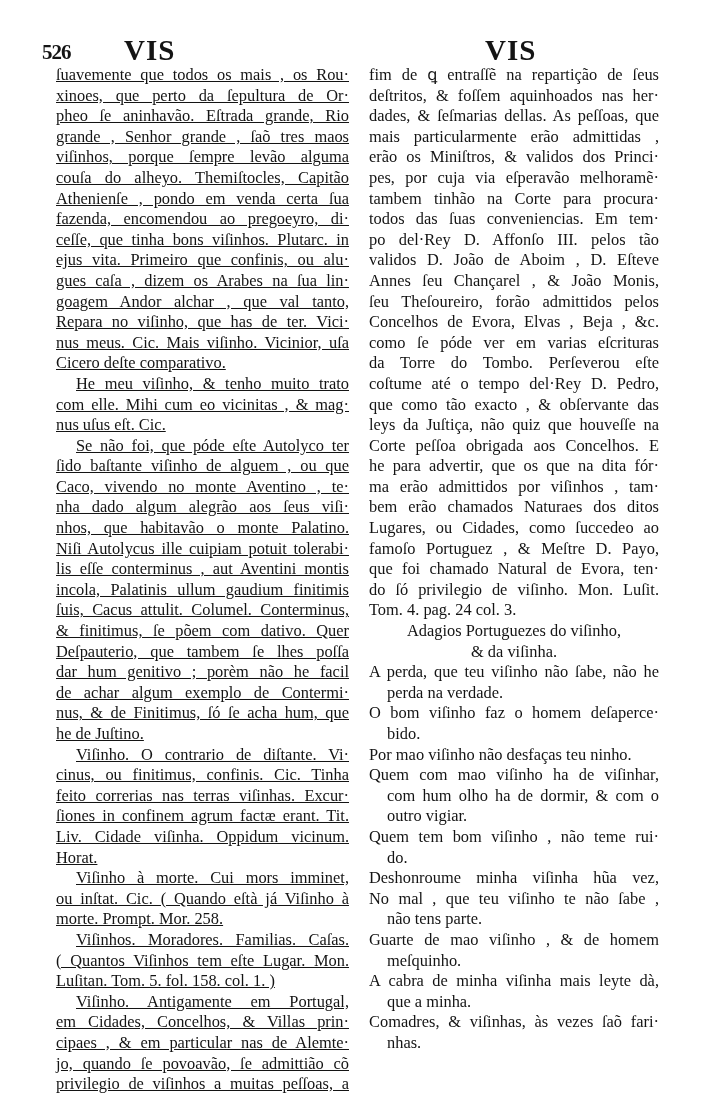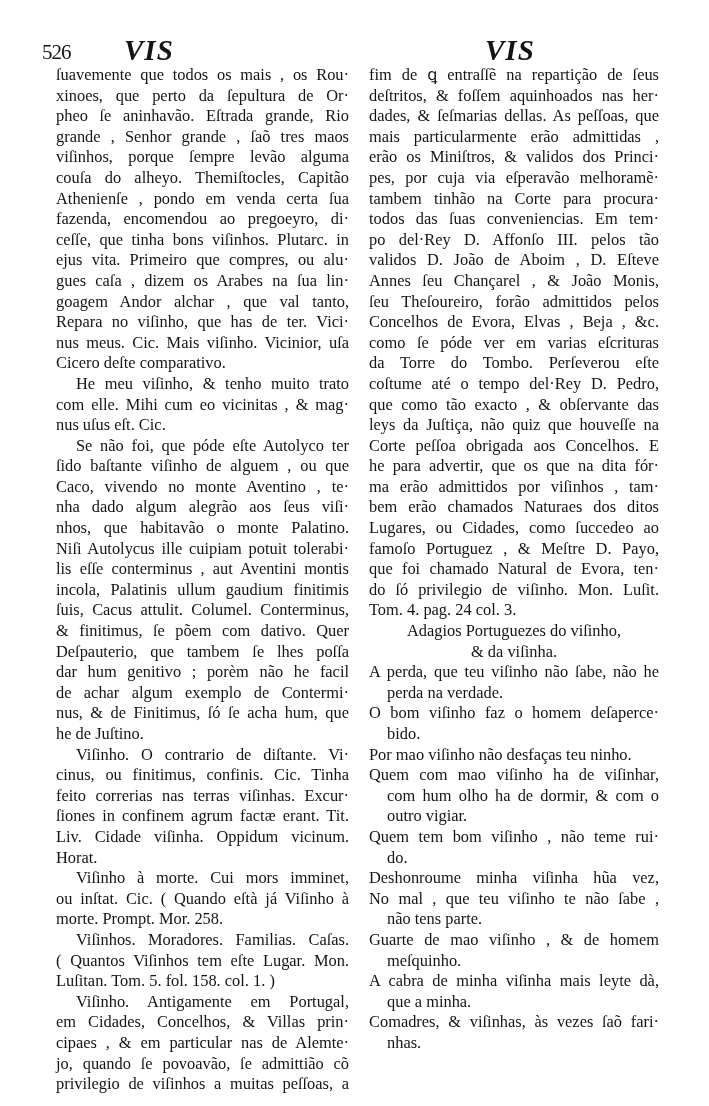--- a/index.html
+++ b/index.html
@@ -1,23 +1,23 @@
 <!DOCTYPE html>
 <html><head>
 <meta charset="utf-8">
 <style>
   html, body { margin:0; padding:0; background:#ffffff; }
   body { width:709px; height:1106px; position:relative; overflow:hidden; color:#141414;
          font-family:"Liberation Serif", "DejaVu Serif", serif; }
-  .page-number { position:absolute; left:42px; top:40px; font-size:21px; font-weight:normal; letter-spacing:-1px; }
-  .running-head { position:absolute; top:34px; font-size:29px; font-weight:bold; letter-spacing:1px;font-style:italic; }
+  .page-number { position:absolute; left:42px; top:40px; font-size:21px; font-weight:bold; letter-spacing:-1px; }
+  .running-head { position:absolute; top:34px; font-size:29px; font-weight:bold; letter-spacing:1px; }
   .rh-left { left:124px; }
   .rh-right { left:485px; }
   .column { position:absolute; top:65px; font-size:16.4px; line-height:20.6px; }
-  .col-left { left:56px; width:293px; }
+  .col-left { left:56px; width:293px;text-decoration:underline; }
   .col-right { left:369px; width:290px; }
   .ln { display:block; white-space:nowrap; text-align:justify; text-align-last:justify; height:20.6px; }
   .ln.last { text-align-last:left; }
   .ind { text-indent:20px; }
   .center { text-align-last:center; }
   .prov-first { text-align-last:justify; }
   .prov-cont { padding-left:18px; text-align-last:left; }
   .prov-cont.j { text-align-last:justify; }
   .catchword { position:absolute; left:610px; top:1112px; font-size:16px; }
 </style>
@@ -32,21 +32,21 @@
   <div class="column col-left" id="col-left">
       <span class="ln">ſuavemente que todos os mais , os Rou·</span>
       <span class="ln">xinoes, que perto da ſepultura de Or·</span>
       <span class="ln">pheo ſe aninhavão. Eſtrada grande, Rio</span>
       <span class="ln">grande , Senhor grande , ſaõ tres maos</span>
       <span class="ln">viſinhos, porque ſempre levão alguma</span>
       <span class="ln">couſa do alheyo. Themiſtocles, Capitão</span>
       <span class="ln">Athenienſe , pondo em venda certa ſua</span>
       <span class="ln">fazenda, encomendou ao pregoeyro, di·</span>
       <span class="ln">ceſſe, que tinha bons viſinhos. Plutarc. in</span>
-      <span class="ln">ejus vita. Primeiro que compres, ou alu·</span>
+      <span class="ln">ejus vita. Primeiro que confinis, ou alu·</span>
       <span class="ln">gues caſa , dizem os Arabes na ſua lin·</span>
       <span class="ln">goagem Andor alchar , que val tanto,</span>
       <span class="ln">Repara no viſinho, que has de ter. Vici·</span>
       <span class="ln">nus meus. Cic. Mais viſinho. Vicinior, uſa</span>
       <span class="ln last">Cicero deſte comparativo.</span>
       <span class="ln ind">He meu viſinho, &amp; tenho muito trato</span>
       <span class="ln">com elle. Mihi cum eo vicinitas , &amp; mag·</span>
       <span class="ln last">nus uſus eſt. Cic.</span>
       <span class="ln ind">Se não foi, que póde eſte Autolyco ter</span>
       <span class="ln">ſido baſtante viſinho de alguem , ou que</span>

